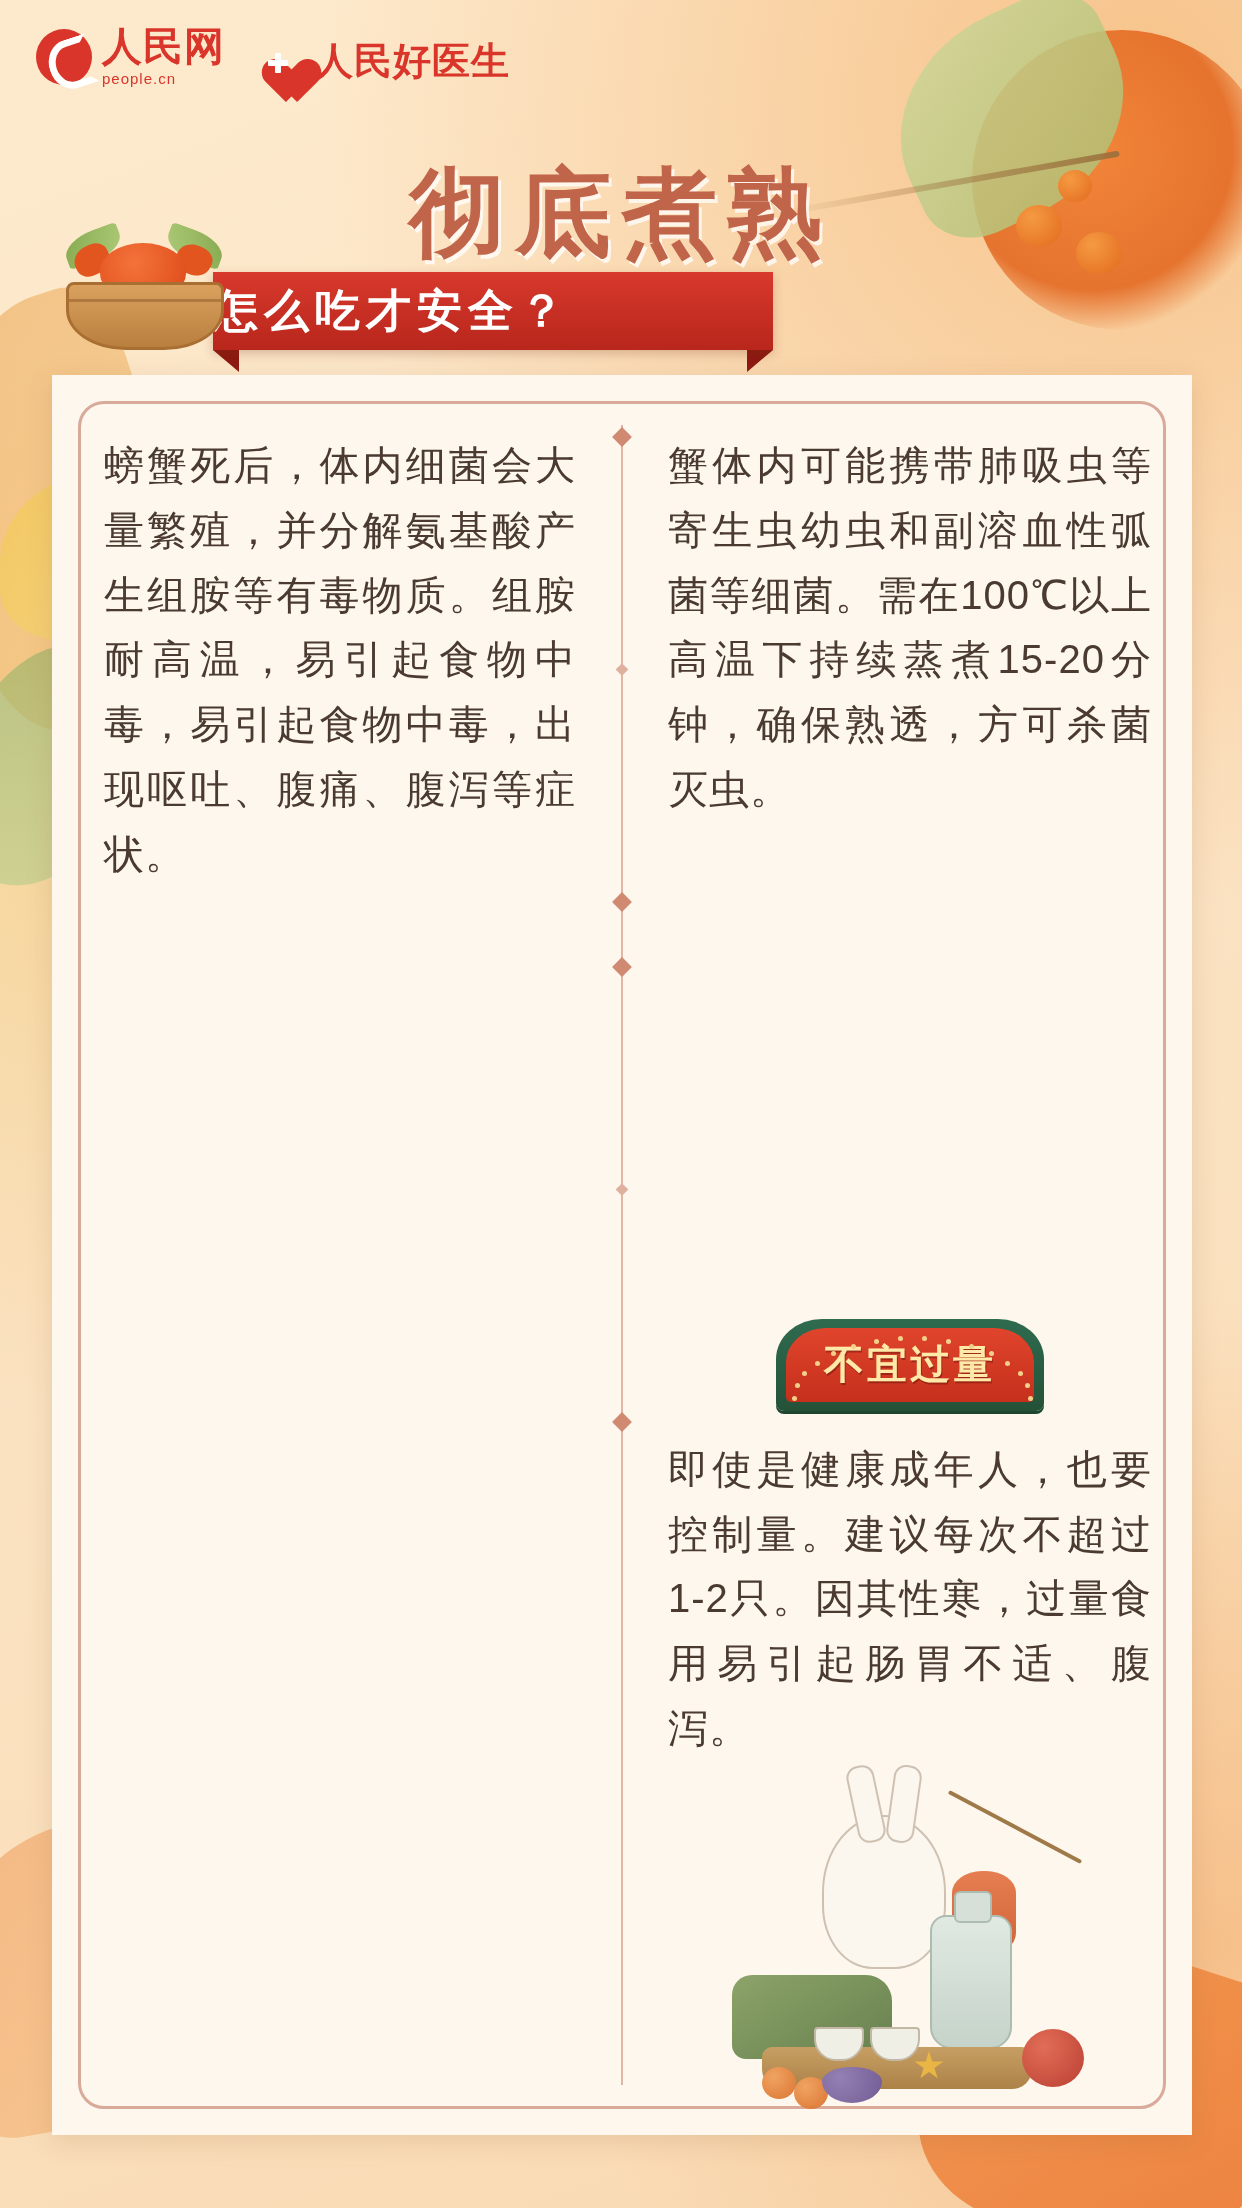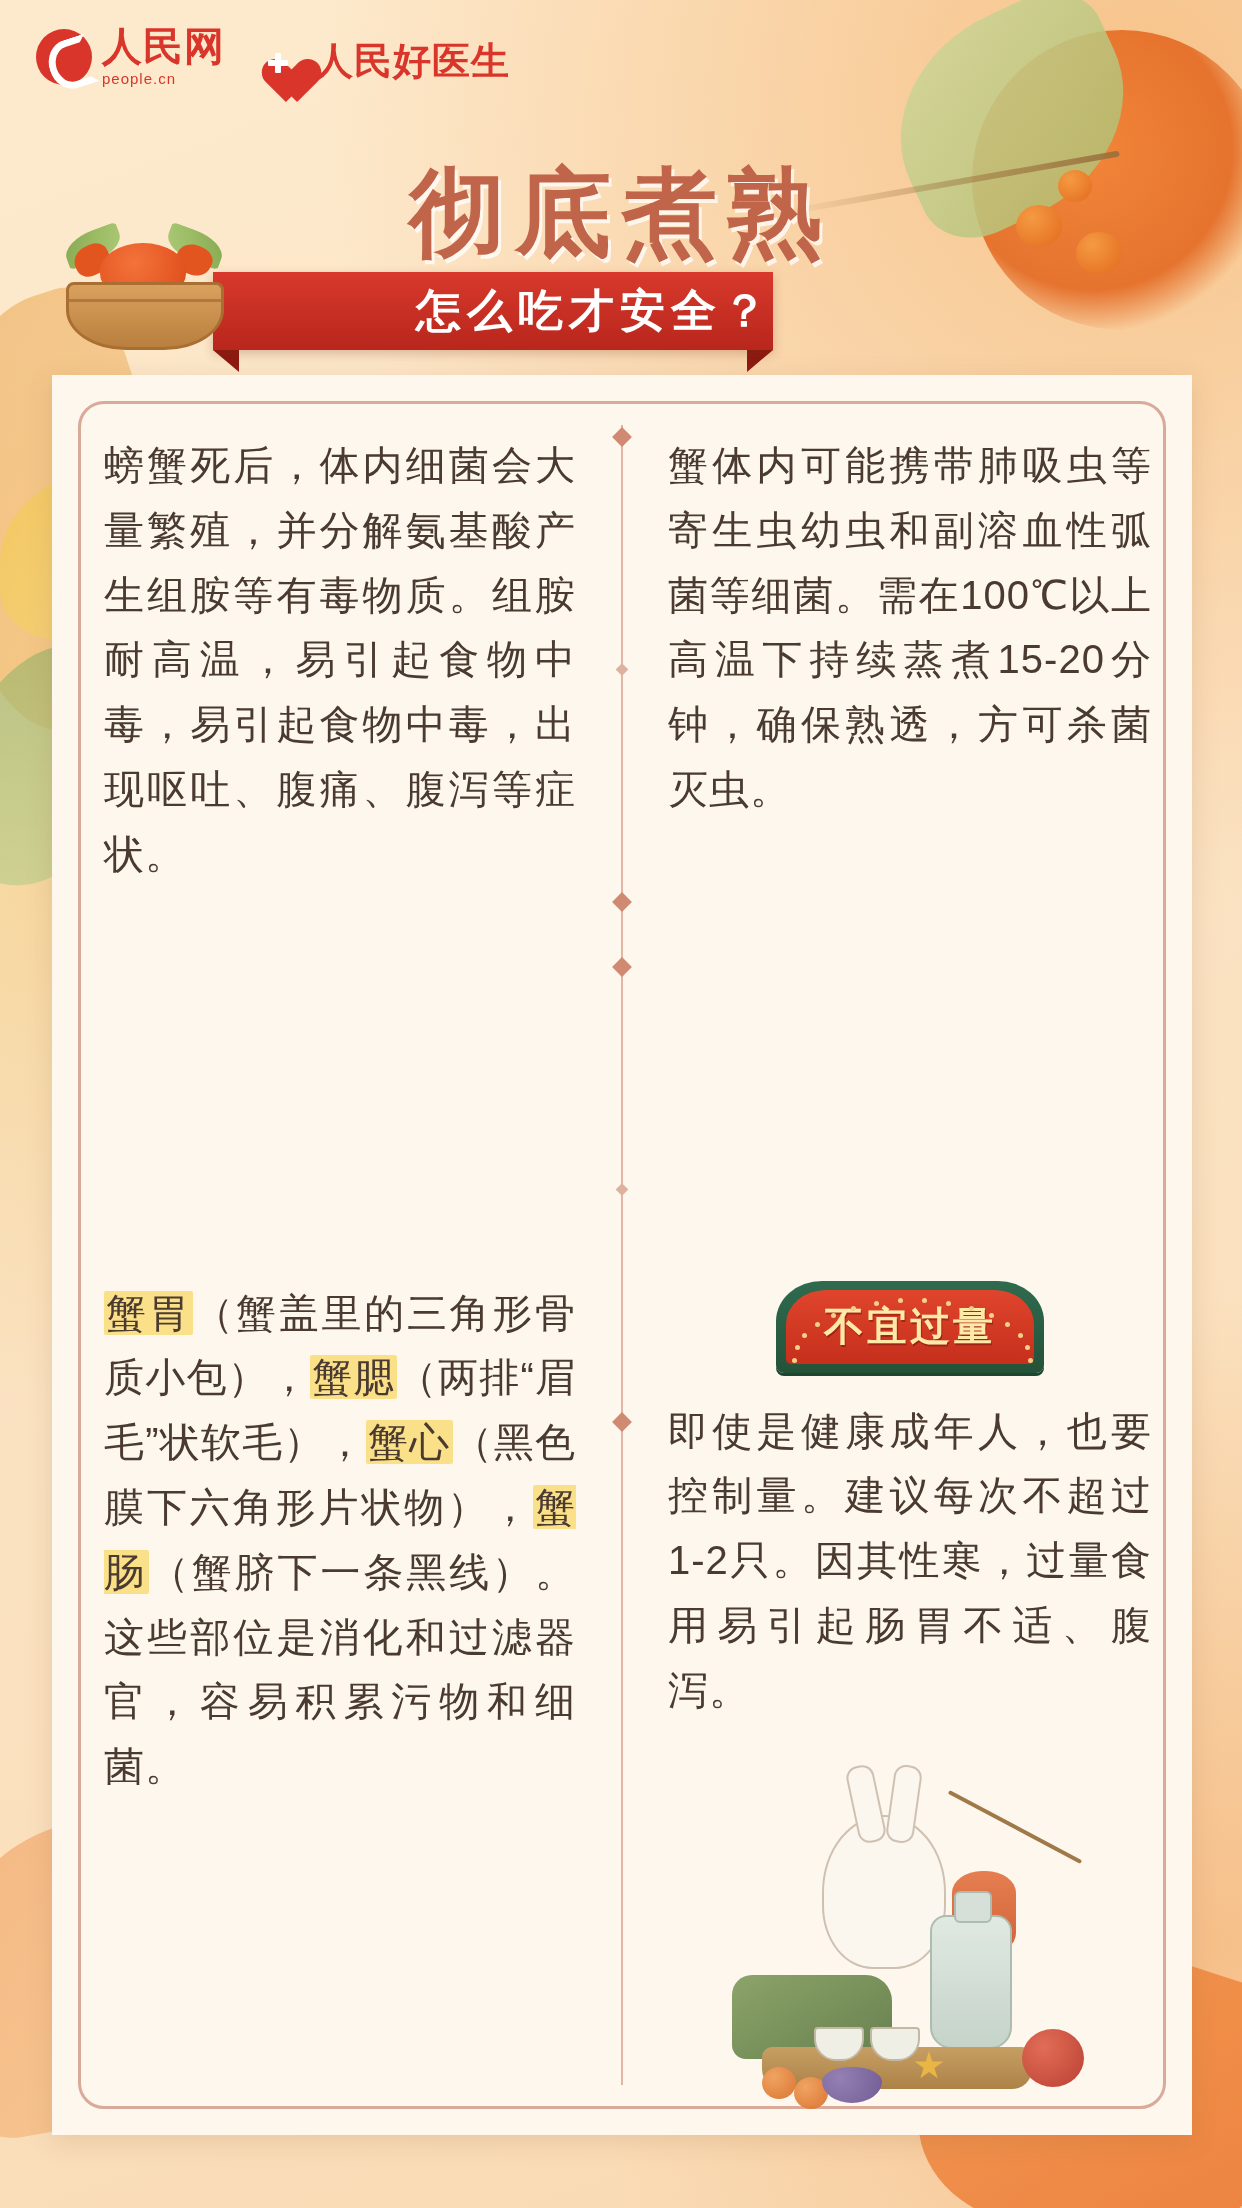--- a/index.html
+++ b/index.html
@@ -119,21 +119,21 @@
     font-size: 96px; font-weight: bold;
     color: #c0654a;
     letter-spacing: 10px;
     text-shadow: 3px 4px 0 rgba(255,255,255,.75);
     z-index: 4;
   }
   .title-banner {
     position: absolute; top: 272px; left: 213px;
     width: 560px; height: 78px;
     background: linear-gradient(180deg, #d8392c, #b8261c);
-    display: flex; align-items: center; justify-content: flex-end;
+    display: flex; align-items: center; justify-content: flex-start;
     box-shadow: 0 4px 10px rgba(120,40,20,.25);
     z-index: 4;
   }
   .title-banner span {
     color: #fff; font-size: 45px; font-weight: bold; letter-spacing: 6px;
   }
   .banner-tail-l, .banner-tail-r {
     position: absolute; top: 350px; width: 26px; height: 22px; z-index: 3;
   }
   .banner-tail-l { left: 213px; background: #8e1a12; clip-path: polygon(0 0,100% 0,100% 100%); }
@@ -387,21 +387,20 @@
 
     <div class="cell">
       <div class="body-text">螃蟹死后，体内细菌会大量繁殖，并分解氨基酸产生组胺等有毒物质。组胺耐高温，易引起食物中毒，易引起食物中毒，出现呕吐、腹痛、腹泻等症状。</div>
     </div>
 
     <div class="cell c2">
       <div class="body-text">蟹体内可能携带肺吸虫等寄生虫幼虫和副溶血性弧菌等细菌。需在100℃以上高温下持续蒸煮15-20分钟，确保熟透，方可杀菌灭虫。</div>
     </div>
 
     <div class="cell">
-      <div class="body-text" id="rich-body"><span class="hl">蟹胃</span><span>（蟹盖里的三角形骨质小包），</span><span class="hl">蟹腮</span><span>（两排“眉毛”状软毛），</span><span class="hl">蟹心</span><span>（黑色膜下六角形片状物），</span><span class="hl">蟹肠</span><span>（蟹脐下一条黑线）。这些部位是消化和过滤器官，容易积累污物和细菌。</span></div>
     </div>
 
     <div class="cell c2">
       <div class="plaque">
         <div class="plaque-outer"></div>
         <div class="plaque-inner">
           <span>不宜过量</span>
         </div>
         <div class="dots">
             <i style="left: 2px; top: 74px;"></i>

